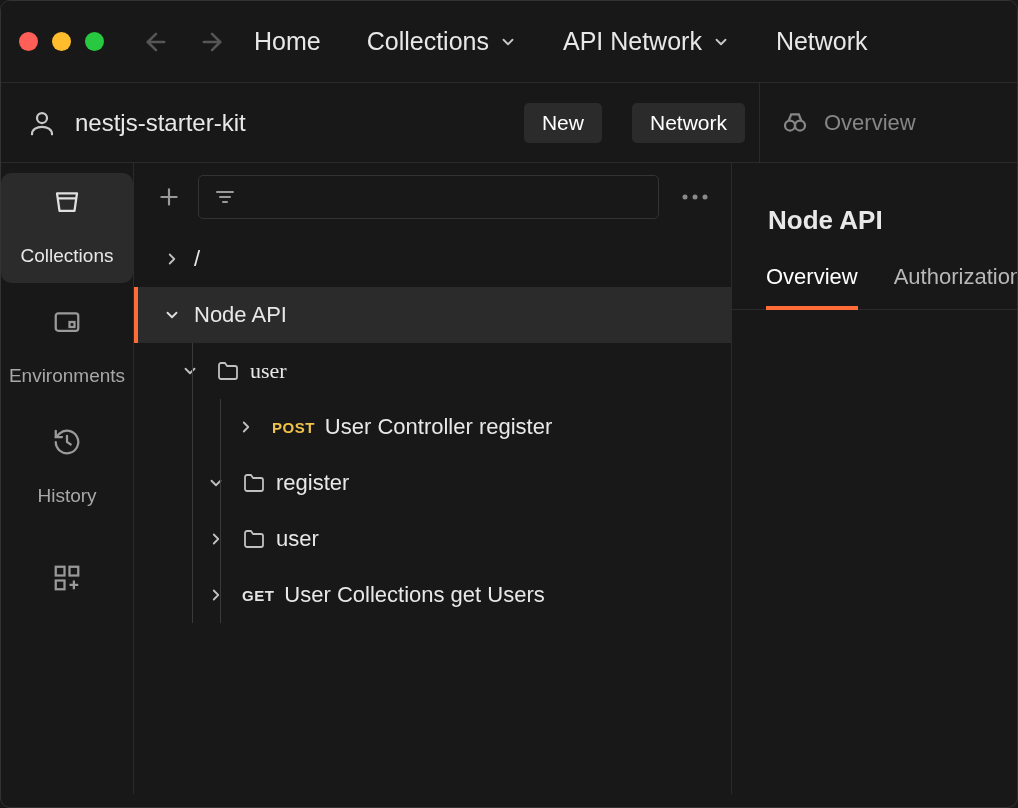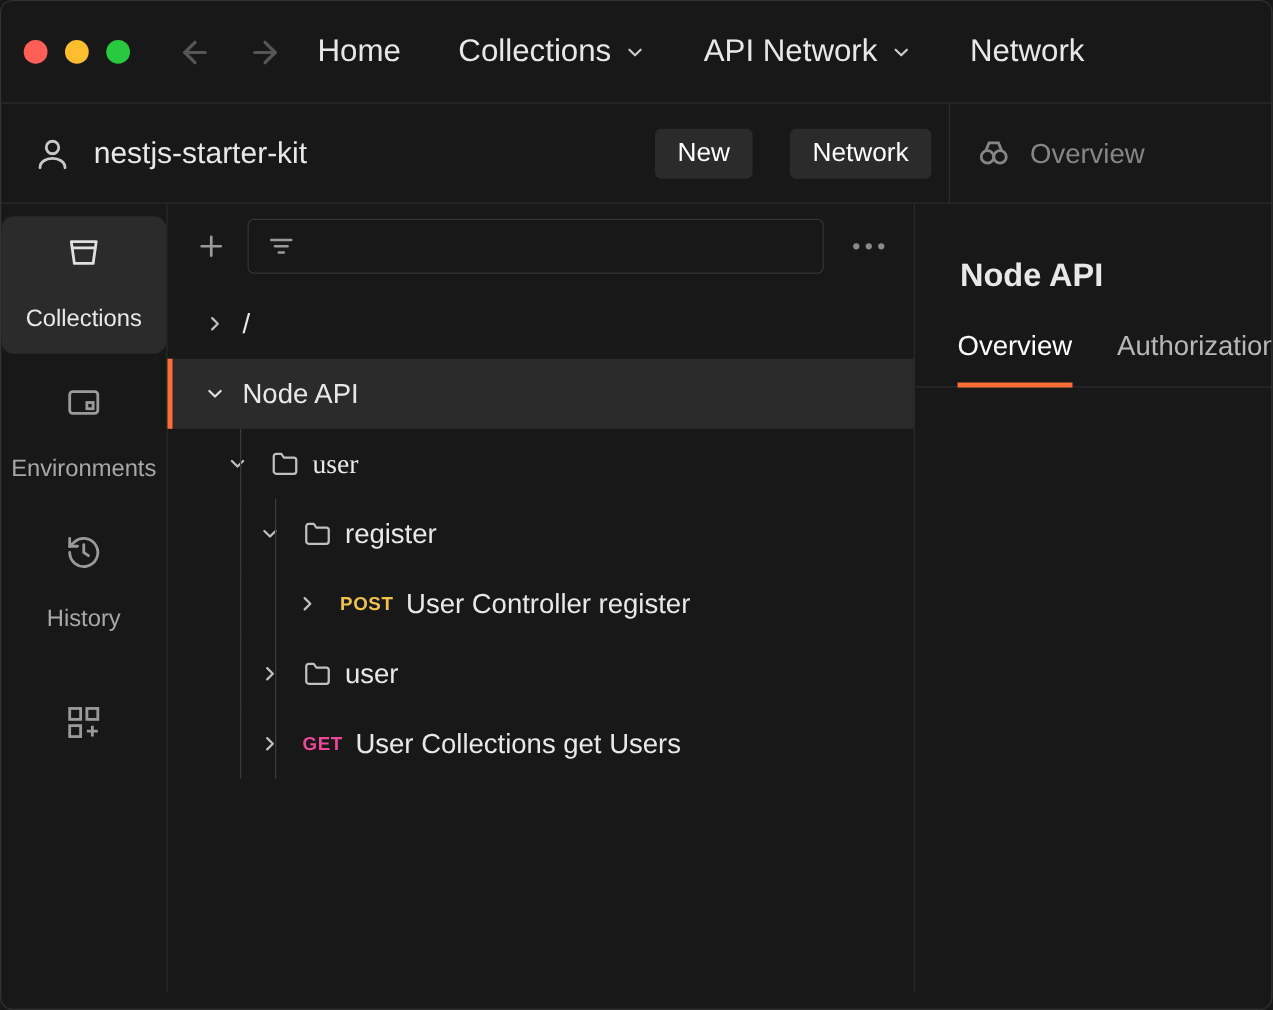--- a/index.html
+++ b/index.html
@@ -69,21 +69,21 @@
     .depth1 { padding-left: 26px; position: relative; }
     .depth1.selected { background: #2b2b2b; }
     .depth1.selected::before { content:''; position:absolute; left:0; top:0; bottom:0; width:4px; background:#ff6c37; }
     .depth2 { padding-left: 44px; position:relative;font-family:Liberation Serif, serif;}
     .depth3 { padding-left: 70px; position:relative;}
     .depth4 { padding-left: 100px; position:relative;}
     .tree-guides { position:absolute; left: 58px; top:0; bottom:0; border-left: 1px solid #3a3a3a; }
     .tree-guides2 { position:absolute; left: 86px; top:0; bottom:0; border-left: 1px solid #3a3a3a; }
     .method { font-size: 15px; font-weight: 700; margin-left: 14px; letter-spacing: 0.5px;}
     .m-post { color: #f0c24b; }
-    .m-get  { color: #ec4899; }
+    .m-get  { color: #e5e5e5; }
     .right-pane { flex: 1; display: flex; flex-direction: column; padding-top: 24px;}
     .right-title { font-size: 26px; font-weight: 700; padding: 18px 0 28px 36px; }
     .right-tabs { display: flex; gap: 36px; padding-left: 34px; border-bottom: 1px solid #2a2a2a; }
     .right-tab { font-size: 22px; padding-bottom: 16px; cursor: pointer; color: #b8b8b8; white-space:nowrap;}
     .right-tab.active { color: #fff; border-bottom: 4px solid #ff6c37; margin-bottom: -1px; }
     svg { display:block; }
   </style>
 </head>
 <body>
 
@@ -241,46 +241,46 @@
             </svg>
           </span>
         <span class="folder-ic">
             <svg width="24" height="24" viewBox="0 0 24 24" fill="none" stroke="#c0c0c0" stroke-width="1.8" stroke-linejoin="round">
               <path d="M3 6a2 2 0 0 1 2-2h4l2 3h8a2 2 0 0 1 2 2v9a2 2 0 0 1-2 2H5a2 2 0 0 1-2-2V6z"></path>
             </svg>
           </span>
         <span class="lbl">user</span>
       </div>
 
+      <div class="row depth4">
+        <span class="tree-guides"></span>
+          <span class="tree-guides2"></span>
+        <span class="caret">
+            <svg width="18" height="18" viewBox="0 0 24 24" fill="none" stroke="#c0c0c0" stroke-width="2.4" stroke-linecap="round" stroke-linejoin="round">
+              <polyline points="9 18 15 12 9 6"></polyline>
+            </svg>
+          </span>
+        <span class="method m-post">POST</span>
+        <span class="lbl">User Controller register</span>
+      </div>
+
       <div class="row depth3">
         <span class="tree-guides"></span>
           <span class="tree-guides2"></span>
         <span class="caret">
             <svg width="18" height="18" viewBox="0 0 24 24" fill="none" stroke="#c0c0c0" stroke-width="2.4" stroke-linecap="round" stroke-linejoin="round">
               <polyline points="6 9 12 15 18 9"></polyline>
             </svg>
           </span>
         <span class="folder-ic">
             <svg width="24" height="24" viewBox="0 0 24 24" fill="none" stroke="#c0c0c0" stroke-width="1.8" stroke-linejoin="round">
               <path d="M3 6a2 2 0 0 1 2-2h4l2 3h8a2 2 0 0 1 2 2v9a2 2 0 0 1-2 2H5a2 2 0 0 1-2-2V6z"></path>
             </svg>
           </span>
         <span class="lbl">register</span>
-      </div>
-
-      <div class="row depth4">
-        <span class="tree-guides"></span>
-          <span class="tree-guides2"></span>
-        <span class="caret">
-            <svg width="18" height="18" viewBox="0 0 24 24" fill="none" stroke="#c0c0c0" stroke-width="2.4" stroke-linecap="round" stroke-linejoin="round">
-              <polyline points="9 18 15 12 9 6"></polyline>
-            </svg>
-          </span>
-        <span class="method m-post">POST</span>
-        <span class="lbl">User Controller register</span>
       </div>
 
       <div class="row depth3">
         <span class="tree-guides"></span>
           <span class="tree-guides2"></span>
         <span class="caret">
             <svg width="18" height="18" viewBox="0 0 24 24" fill="none" stroke="#c0c0c0" stroke-width="2.4" stroke-linecap="round" stroke-linejoin="round">
               <polyline points="9 18 15 12 9 6"></polyline>
             </svg>
           </span>

